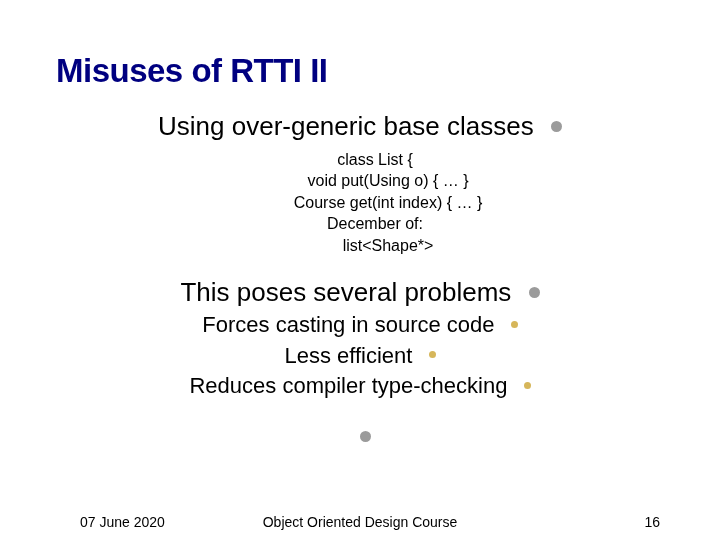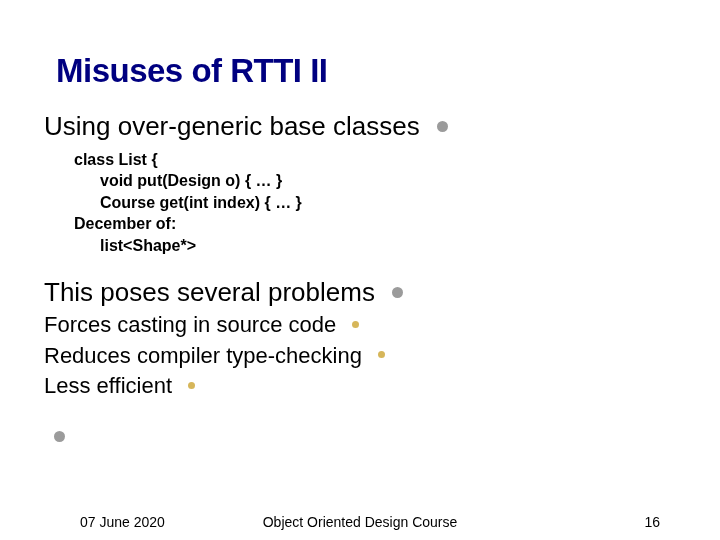--- a/index.html
+++ b/index.html
@@ -26,20 +26,21 @@
     font-weight: 900;
     font-size: 33px;
     letter-spacing: -0.5px;
     color: #000080;
   }
   .body {
     position: absolute;
     top: 108px;
     left: 44px;
     right: 44px;
+    text-align: center;
   }
   .l1 {
     font-size: 26px;
     line-height: 1.25;
     margin-top: 20px;
   }
   .l1.tight { margin-top: 2px; }
   .dot-l1 {
     display: inline-block;
     vertical-align: middle;
@@ -62,21 +63,21 @@
     width: 7px;
     height: 7px;
     border-radius: 50%;
     background: #d6b65a;
     margin-left: 10px;
     position: relative;
     top: -2px;
   }
   .code {
     font-size: 16px;
-    font-weight: bold;
+    font-weight: normal;
     line-height: 1.35;
     margin-left: 30px;
     margin-top: 6px;
   }
   .code .indent1 { padding-left: 26px; display: block; }
   .footer {
     position: absolute;
     bottom: 26px;
     left: 0;
     right: 0;
@@ -95,41 +96,41 @@
 
   <div class="body">
 
     <div class="l1 tight">
       <span>Using over-generic base classes</span>
       <span class="dot-l1"></span>
     </div>
 
     <div class="code">
       <span>class List {</span><br>
-      <span class="indent1">void put(Design o) { … }</span>
+      <span class="indent1">void put(Using o) { … }</span>
       <span class="indent1">Course get(int index) { … }</span>
       <span>December of:</span><br>
       <span class="indent1">list&lt;Shape*&gt;</span>
     </div>
 
     <div class="l1">
       <span>This poses several problems</span>
       <span class="dot-l1"></span>
     </div>
 
     <div class="l2">
       <span>Forces casting in source code</span>
       <span class="dot-l2"></span>
     </div>
     <div class="l2">
-      <span>Reduces compiler type-checking</span>
+      <span>Less efficient</span>
       <span class="dot-l2"></span>
     </div>
     <div class="l2">
-      <span>Less efficient</span>
+      <span>Reduces compiler type-checking</span>
       <span class="dot-l2"></span>
     </div>
 
     <div class="l1">
       <span class="dot-l1"></span>
     </div>
 
   </div>
 
   <div class="footer">

